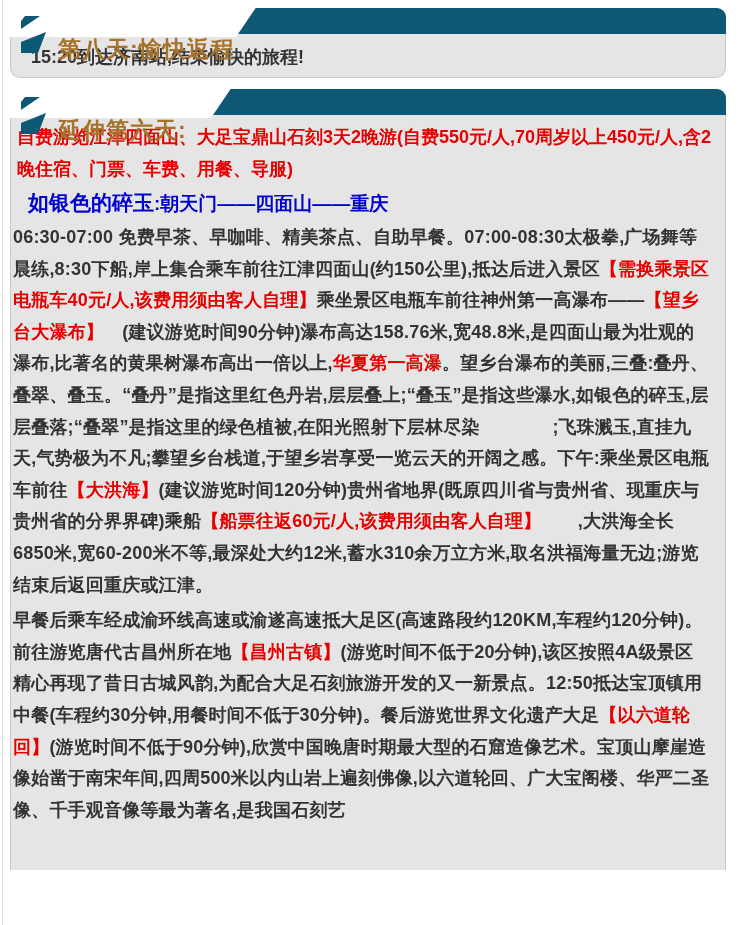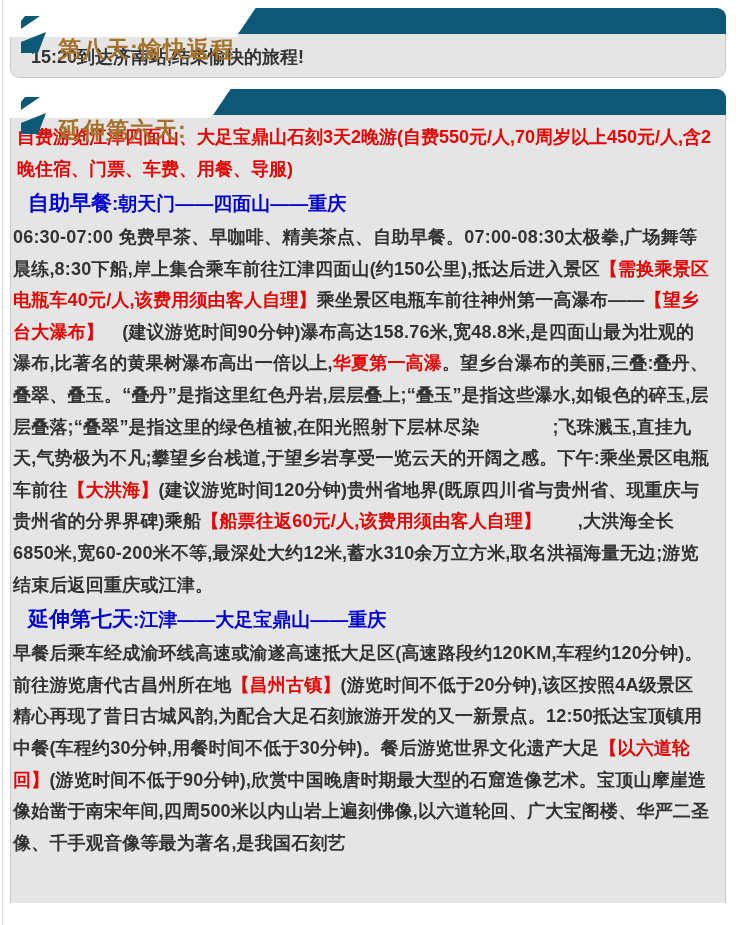--- a/index.html
+++ b/index.html
@@ -69,19 +69,18 @@
       <svg width="25" height="37" viewBox="0 0 25 37">
         <polygon points="4,0 19,0 0,13 0,5" fill="currentColor"></polygon>
         <polygon points="0,26 25,16 17,37 0,37" fill="currentColor"></polygon>
       </svg>
     </span>
     <h2 class="sec-title">延伸第六天:</h2>
   </div>
   <div class="sec-body">
     <p class="intro">自费游览江津四面山、大足宝鼎山石刻3天2晚游(自费550元/人,70周岁以上450元/人,含2晚住宿、门票、车费、用餐、导服)</p>
 
-    <h3 class="day-heading"><span>自助早餐</span><span class="route">:朝天门——四面山——重庆</span></h3>
+    <h3 class="day-heading"><span>如银色的碎玉</span><span class="route">:朝天门——四面山——重庆</span></h3>
     <p class="para"><span>06:30-07:00 免费早茶、早咖啡、精美茶点、自助早餐。07:00-08:30太极拳,广场舞等晨练,8:30下船,岸上集合乘车前往江津四面山(约150公里),抵达后进入景区</span><span class="hl">【需换乘景区电瓶车40元/人,该费用须由客人自理】</span><span>乘坐景区电瓶车前往神州第一高瀑布——</span><span class="hl">【望乡台大瀑布】</span><span>　(建议游览时间90分钟)瀑布高达158.76米,宽48.8米,是四面山最为壮观的瀑布,比著名的黄果树瀑布高出一倍以上,</span><span class="hl">华夏第一高瀑</span><span>。望乡台瀑布的美丽,三叠:叠丹、叠翠、叠玉。“叠丹”是指这里红色丹岩,层层叠上;“叠玉”是指这些瀑水,如银色的碎玉,层层叠落;“叠翠”是指这里的绿色植被,在阳光照射下层林尽染　　　　;飞珠溅玉,直挂九天,气势极为不凡;攀望乡台栈道,于望乡岩享受一览云天的开阔之感。下午:乘坐景区电瓶车前往</span><span class="hl">【大洪海】</span><span>(建议游览时间120分钟)贵州省地界(既原四川省与贵州省、现重庆与贵州省的分界界碑)乘船</span><span class="hl">【船票往返60元/人,该费用须由客人自理】</span><span>　　,大洪海全长6850米,宽60-200米不等,最深处大约12米,蓄水310余万立方米,取名洪福海量无边;游览结束后返回重庆或江津。</span></p>
 
-    <h3 class="day-heading"><span>延伸第七天</span><span class="route">:江津——大足宝鼎山——重庆</span></h3>
     <p class="para"><span>早餐后乘车经成渝环线高速或渝遂高速抵大足区(高速路段约120KM,车程约120分钟)。前往游览唐代古昌州所在地</span><span class="hl">【昌州古镇】</span><span>(游览时间不低于20分钟),该区按照4A级景区精心再现了昔日古城风韵,为配合大足石刻旅游开发的又一新景点。12:50抵达宝顶镇用中餐(车程约30分钟,用餐时间不低于30分钟)。餐后游览世界文化遗产大足</span><span class="hl">【以六道轮回】</span><span>(游览时间不低于90分钟),欣赏中国晚唐时期最大型的石窟造像艺术。宝顶山摩崖造像始凿于南宋年间,四周500米以内山岩上遍刻佛像,以六道轮回、广大宝阁楼、华严二圣像、千手观音像等最为著名,是我国石刻艺</span></p>
   </div>
 </section>
 
 </body></html>

